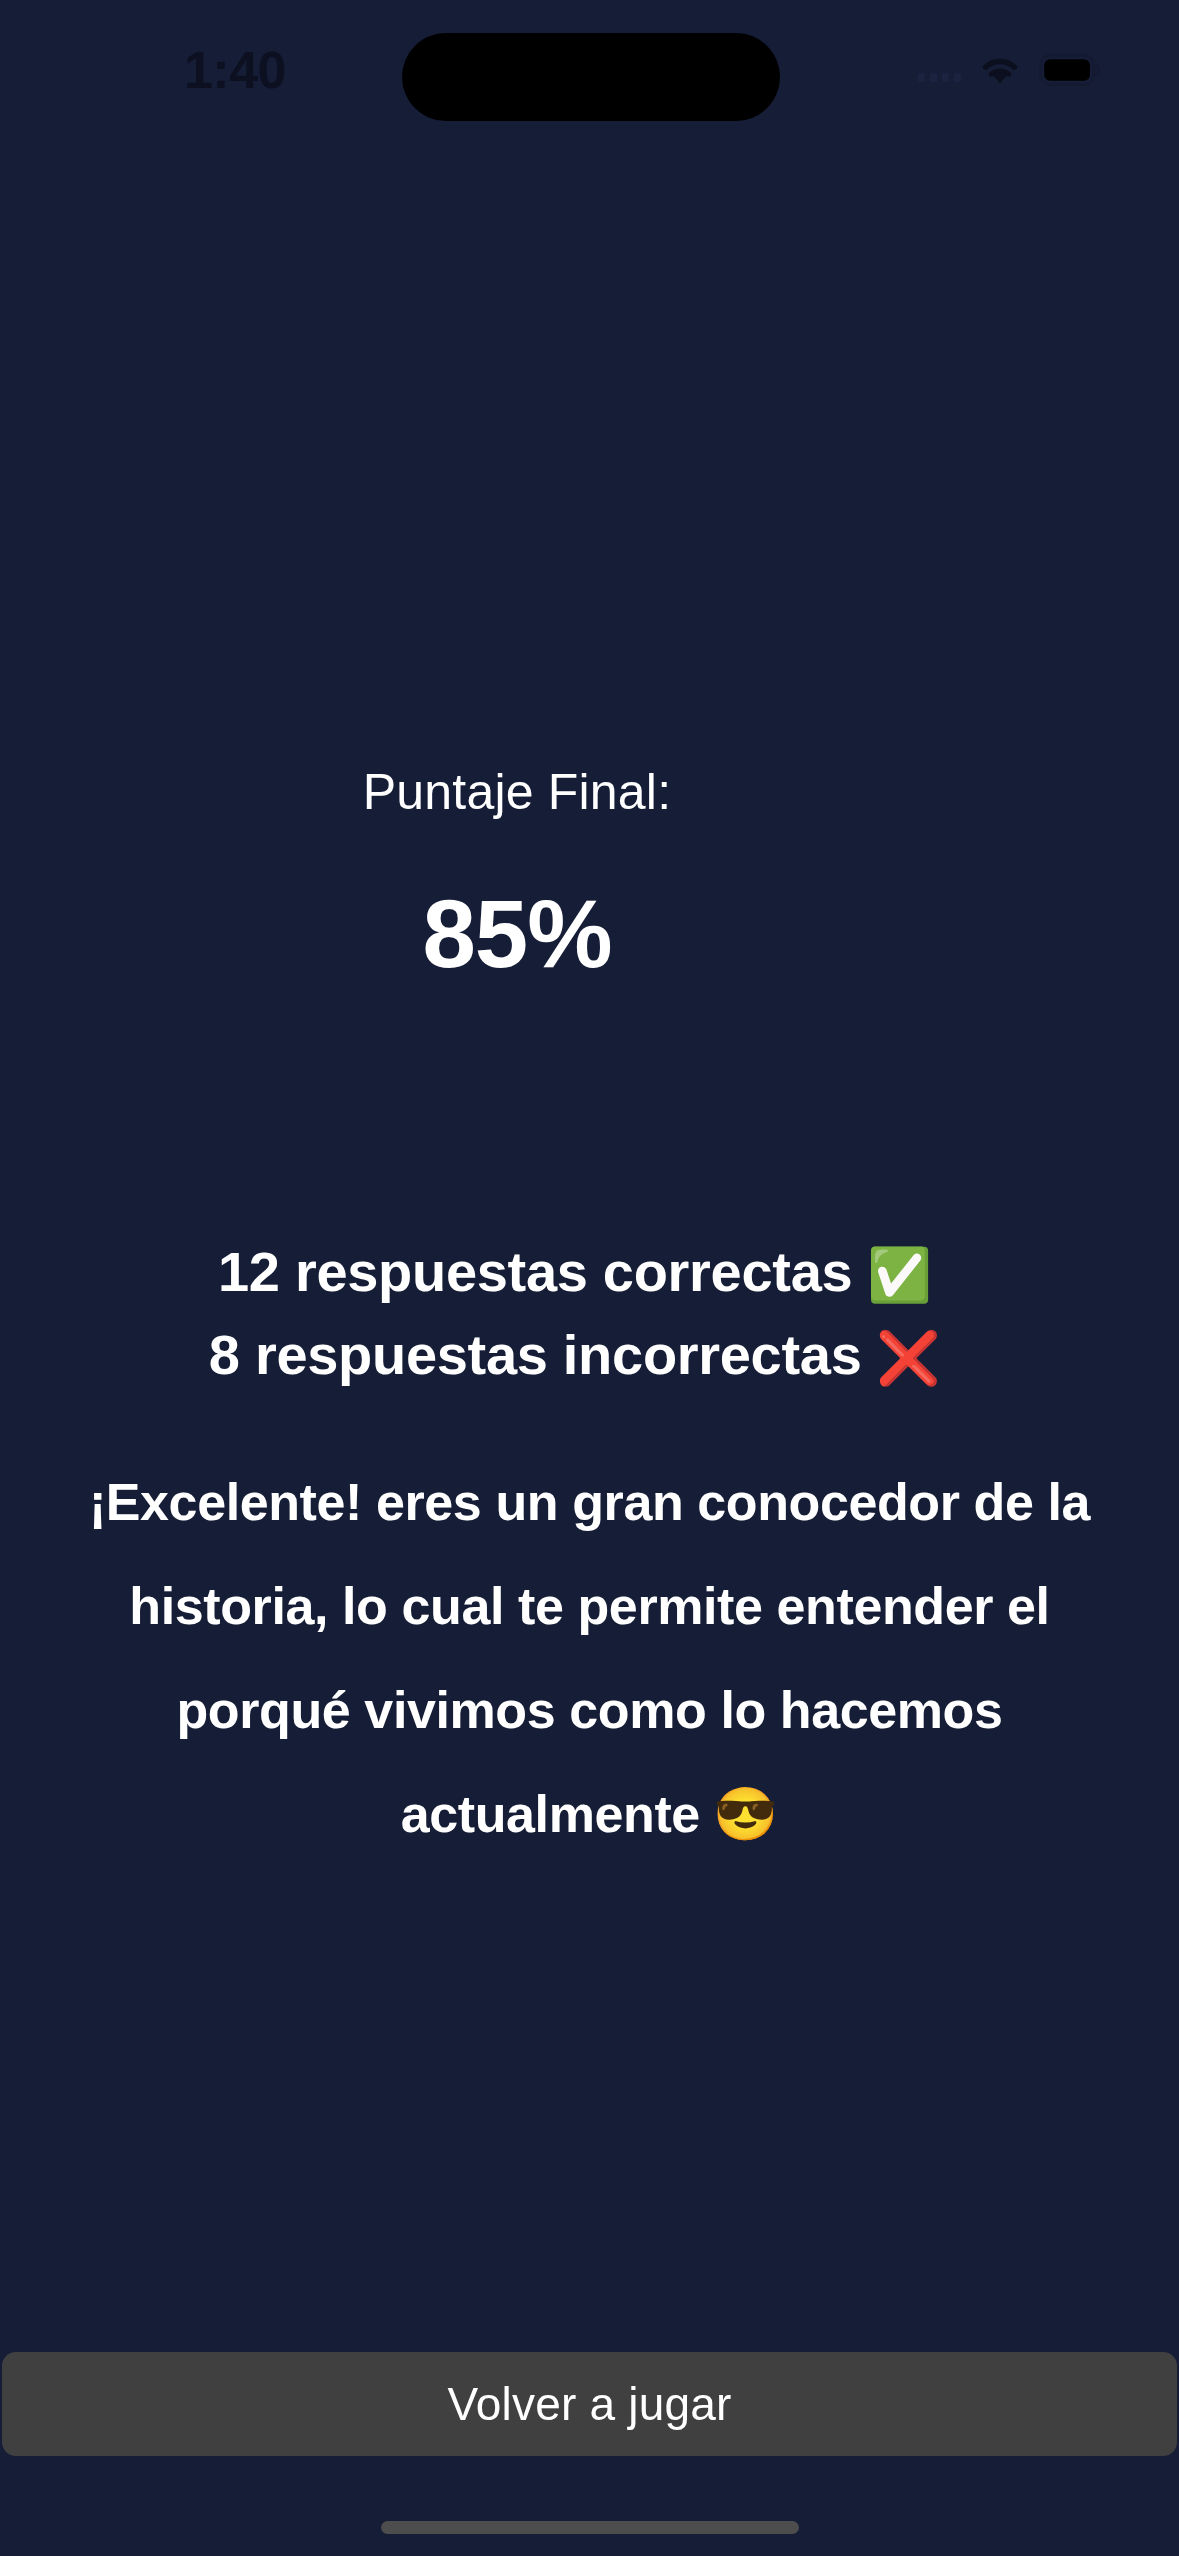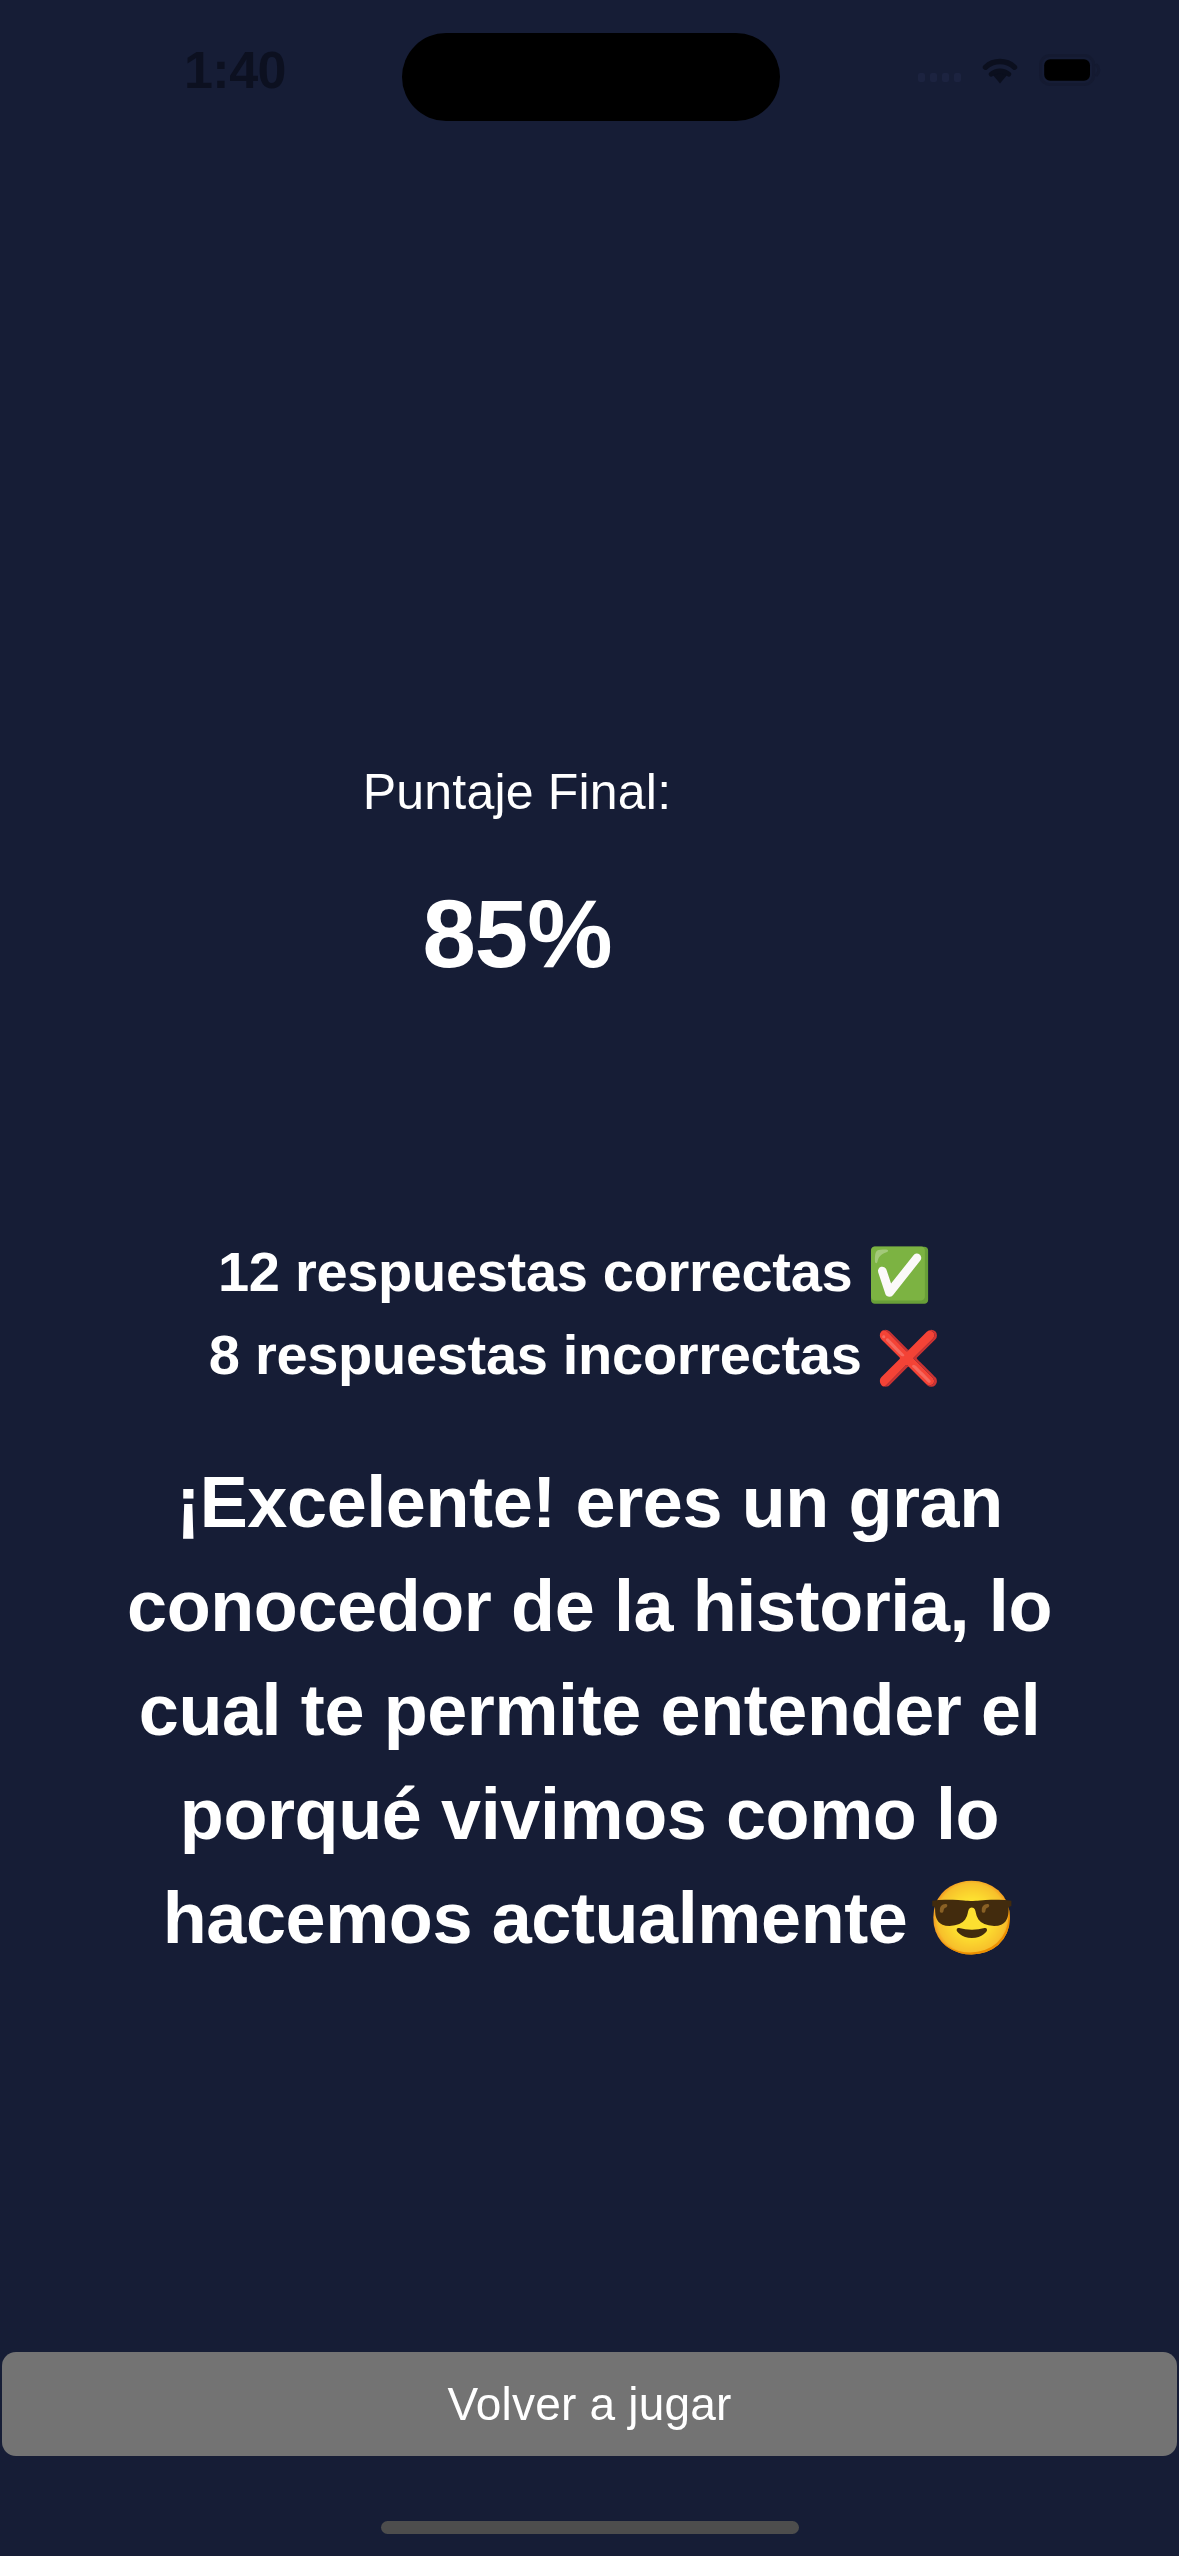--- a/index.html
+++ b/index.html
@@ -143,21 +143,21 @@
 
   #feedback-block {
     position: absolute;
     top: 1450px;
     left: 50px;
     width: 1079px;
     text-align: center;
   }
 
   #feedback-text {
-    font-size: 72px;
+    font-size: 52px;
     font-weight: 700;
     color: #ffffff;
     line-height: 104px;
     letter-spacing: -0.4px;
     text-align: center;
   }
 
   
   #button-bar {
     position: absolute;
@@ -167,21 +167,21 @@
     height: 104px;
     display: flex;
     gap: 12px;
     padding: 0 2px;
     box-sizing: border-box;
   }
 
   .action-button {
     flex: 1 1 0;
     height: 104px;
-    background: #737373;
+    background: #404040;
     border: none;
     border-radius: 14px;
     color: #ffffff;
     font-family: "Liberation Sans", sans-serif;
     font-size: 46px;
     font-weight: 400;
     line-height: 104px;
     text-align: center;
     padding: 0;
     cursor: pointer;

